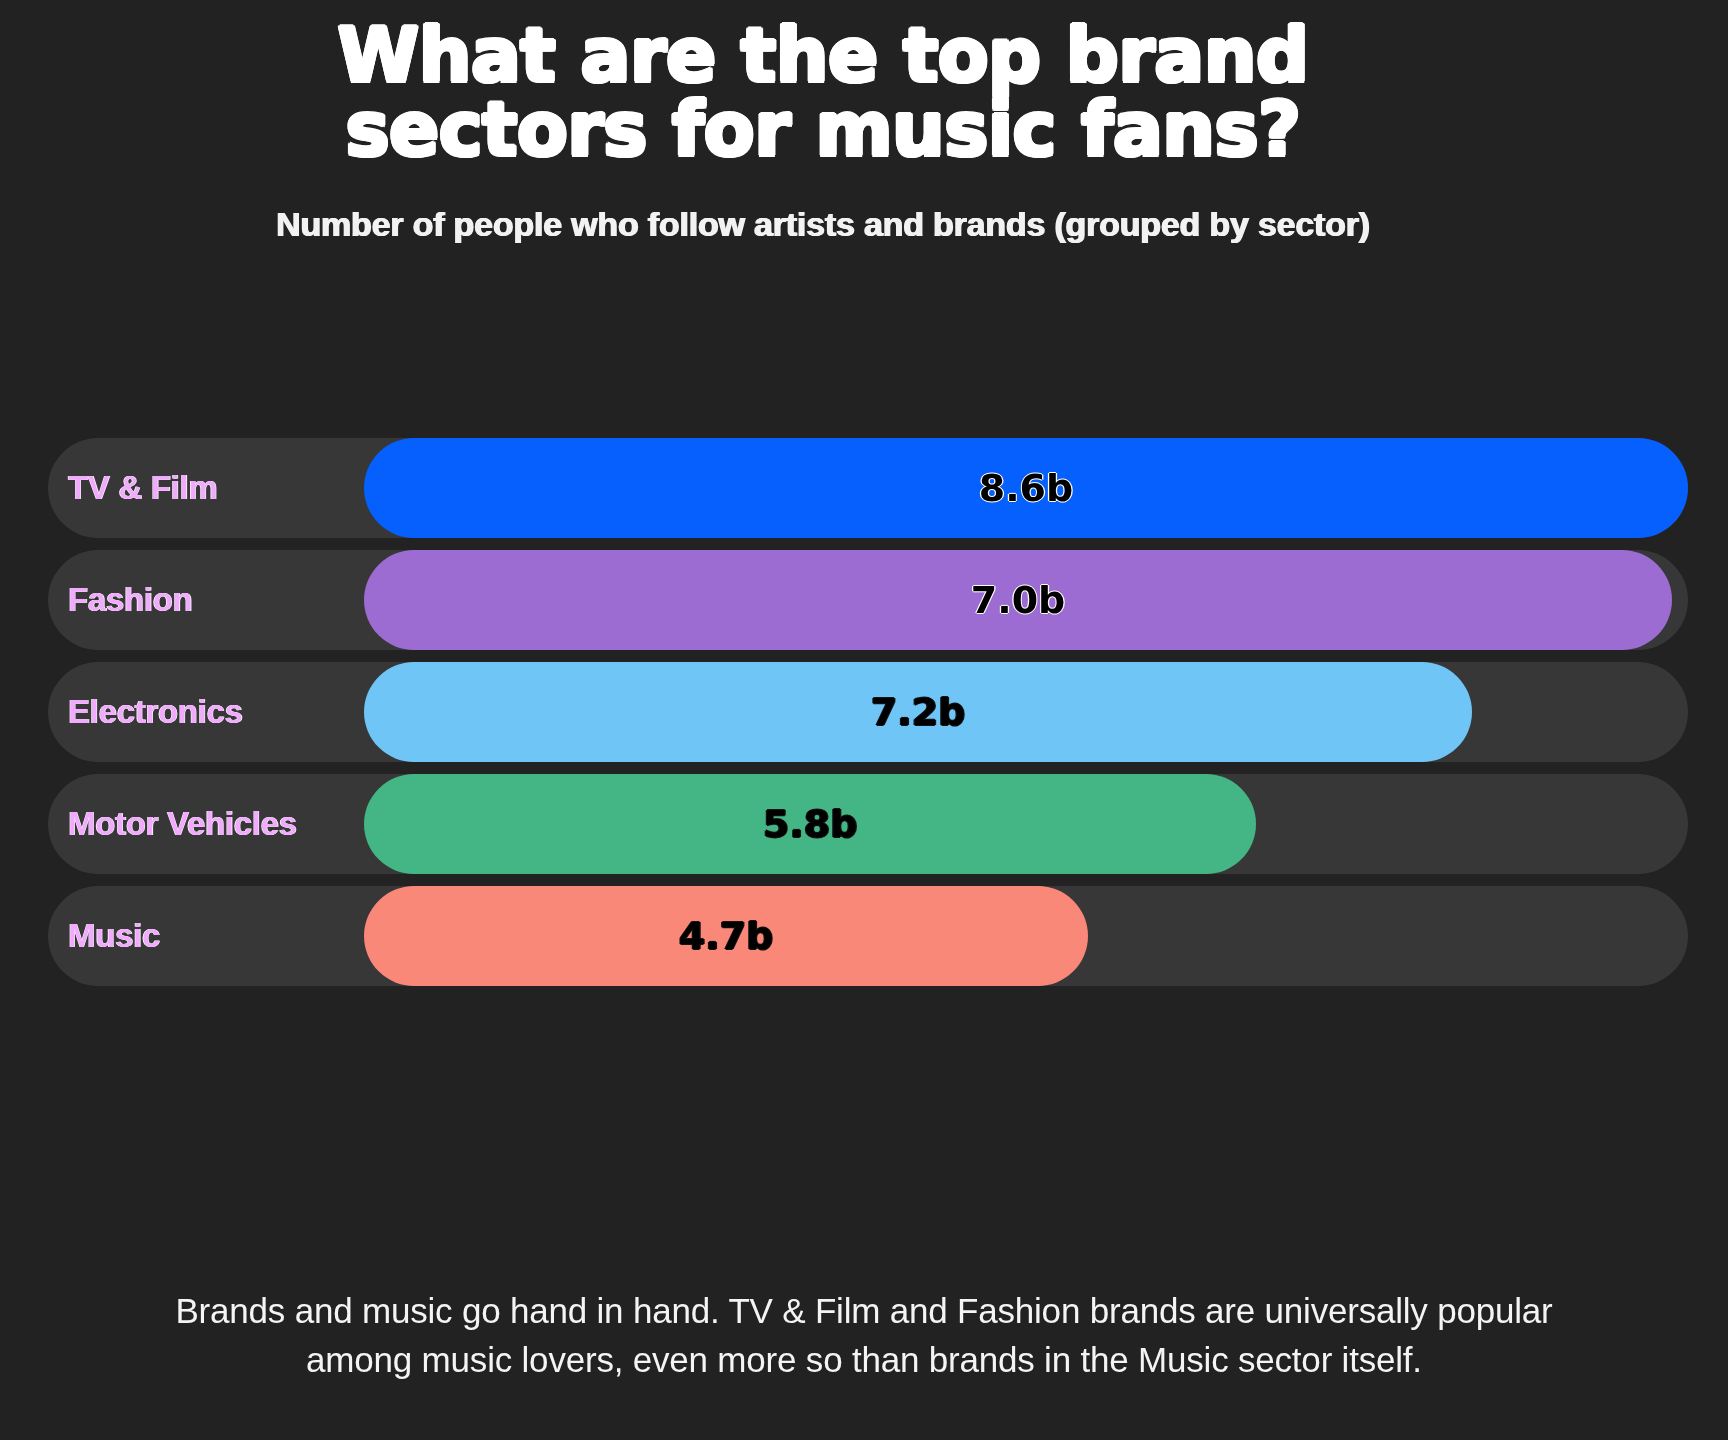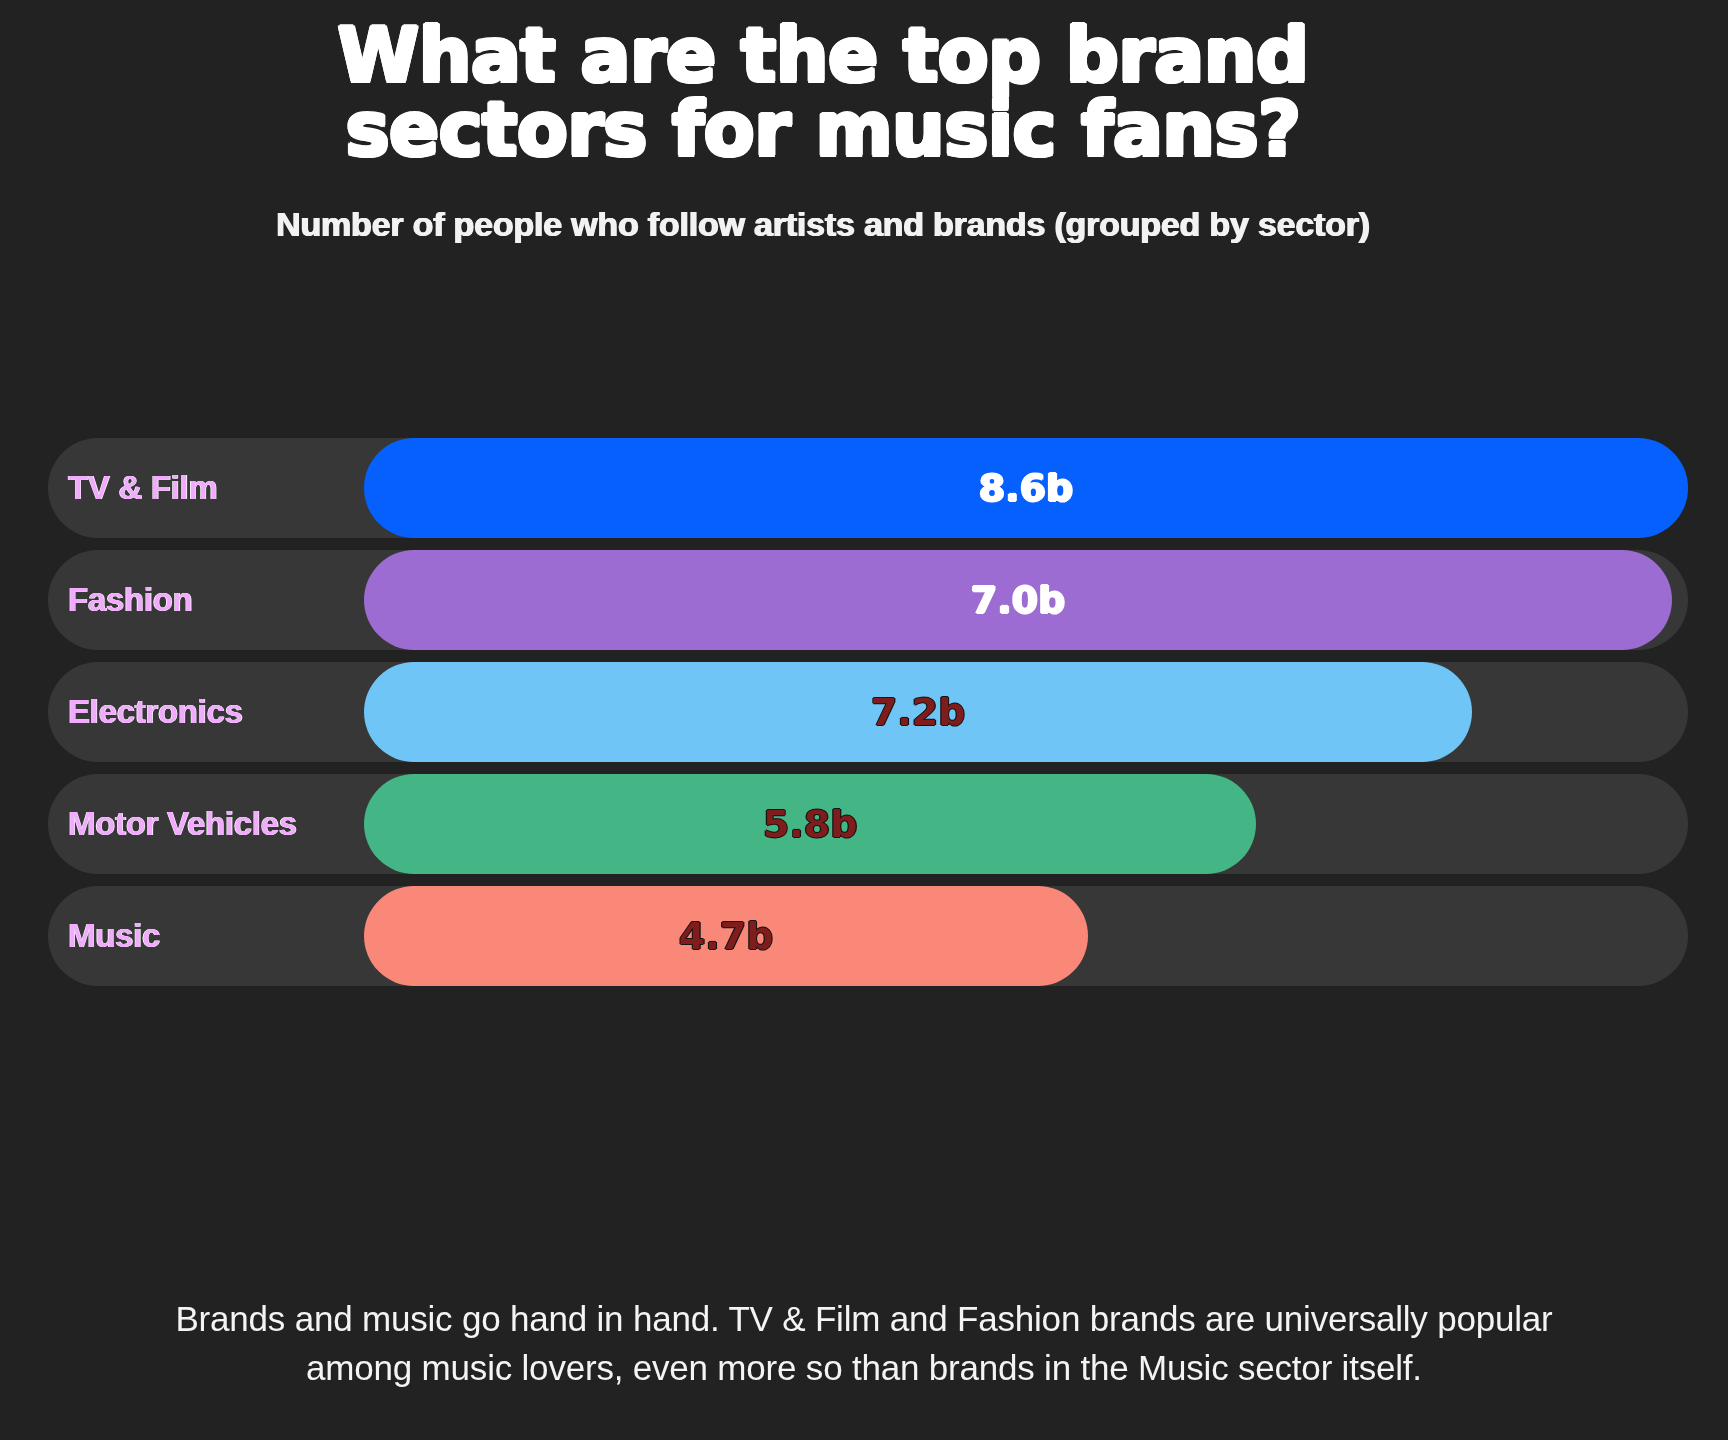--- a/index.html
+++ b/index.html
@@ -112,42 +112,42 @@
   }
 
   .bar-value {
     font-family: "DejaVu Sans", sans-serif;
     font-weight: 700;
     font-size: 38px;
     letter-spacing: 0px;
     font-stretch: expanded;
   }
   .bar-value.light {
-    color: #ffffff;
+    color: #000000;
     text-shadow:
       1.2px 0 0 #fff, -1.2px 0 0 #fff,
       0 1.2px 0 #fff, 0 -1.2px 0 #fff;
   }
   .bar-value.dark {
-    color: #7f1d1d;
+    color: #000000;
     text-shadow:
       1.2px 0 0 #151515, -1.2px 0 0 #151515,
       0 1.2px 0 #151515, 0 -1.2px 0 #151515;
   }
 
   
   .footer {
     position: absolute;
     left: 0;
     bottom: 48px;
     width: 1728px;
     text-align: center;
   }
   .footer-note {
-    margin: 0 auto;
+    margin: 8px auto;
     width: 1440px;
     color: #f4f4f4;
     font-family: "Liberation Sans", sans-serif;
     font-weight: 400;
     font-size: 35px;
     line-height: 1.38;
     letter-spacing: -0.2px;
   }
 </style>
 </head>

